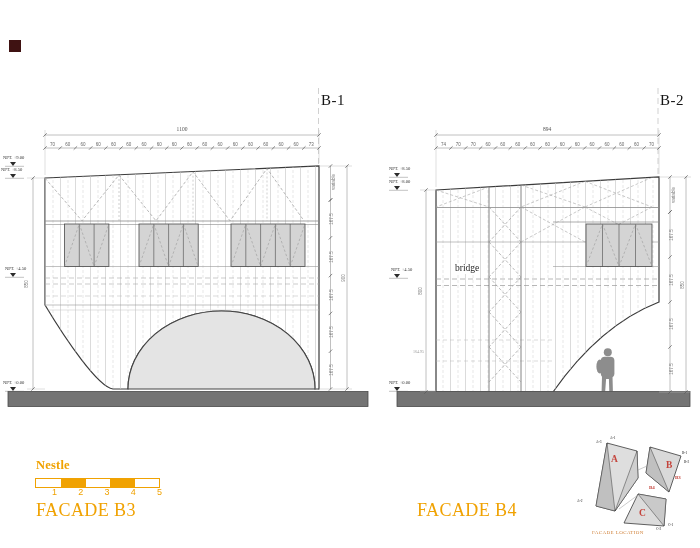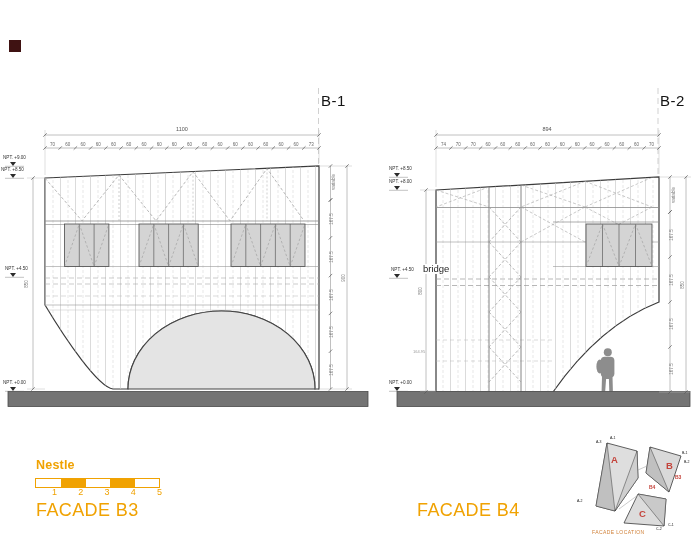--- a/index.html
+++ b/index.html
@@ -1,19 +1,19 @@
 <!DOCTYPE html>
 <html style="--accent: #F0A202; --red: #C4443C; --loctitle: #D08038;"><head>
 <meta charset="utf-8">
 <style>
   html,body{margin:0;padding:0;background:#fff;}
   #stage{position:relative;width:700px;height:548px;background:#fff;overflow:hidden;
          font-family:"Liberation Sans",sans-serif;}
   svg{position:absolute;left:0;top:0;}
-  .t{position:absolute;white-space:nowrap;color:#333;line-height:1;}
+  .t{position:absolute;white-space:nowrap;color:#333;line-height:1;font-family:Liberation Serif, serif;}
   .gridref{font-size:15px;color:#141414;letter-spacing:.5px;}
   .dimtotal{font-size:5.5px;color:#555;transform:translateX(-50%);}
   .seg-row{position:absolute;display:flex;font-size:4.5px;color:#666;line-height:1;}
   .seg-row span{flex:1;text-align:center;}
   .npt{font-size:4.6px;color:#333;}
   .vlab{position:absolute;transform:translate(-50%,-50%) rotate(-90deg);
         font-size:4.6px;color:#777;white-space:nowrap;line-height:1;}
   .bridge{font-size:9.5px;color:#1f1f1f;background:#fff;padding:0 1px;}
   .note{font-size:4px;color:#999;}
   .brand{font-size:12.5px;font-weight:700;color:var(--accent);letter-spacing:.2px;}
@@ -255,21 +255,21 @@
   <div class="vlab" style="left:343.5px;top:277.5px;">900</div>
 
   <div class="vlab" style="left:420.5px;top:291px;">800</div>
   <div class="vlab" style="left:673.5px;top:194.5px;">variable</div>
   <div class="vlab" style="left:672px;top:235px;">167.5</div>
   <div class="vlab" style="left:672px;top:280px;">167.5</div>
   <div class="vlab" style="left:672px;top:324px;">167.5</div>
   <div class="vlab" style="left:672px;top:369px;">167.5</div>
   <div class="vlab" style="left:682.5px;top:284.5px;">850</div>
 
-  <div class="t bridge" style="left:422px;top:264px;">bridge</div>
+  <div class="t bridge" style="left:454px;top:264px;">bridge</div>
   <div class="t note" style="left:413px;top:350px;">164.95</div>
 
   <div class="t brand" style="left:36px;top:459px;">Nestle</div>
   <div class="scalebar" style="left:35px;top:478px;">
     <div class="cell"></div>
     <div class="cell f"></div>
     <div class="cell"></div>
     <div class="cell f"></div>
     <div class="cell"></div>
   </div>

